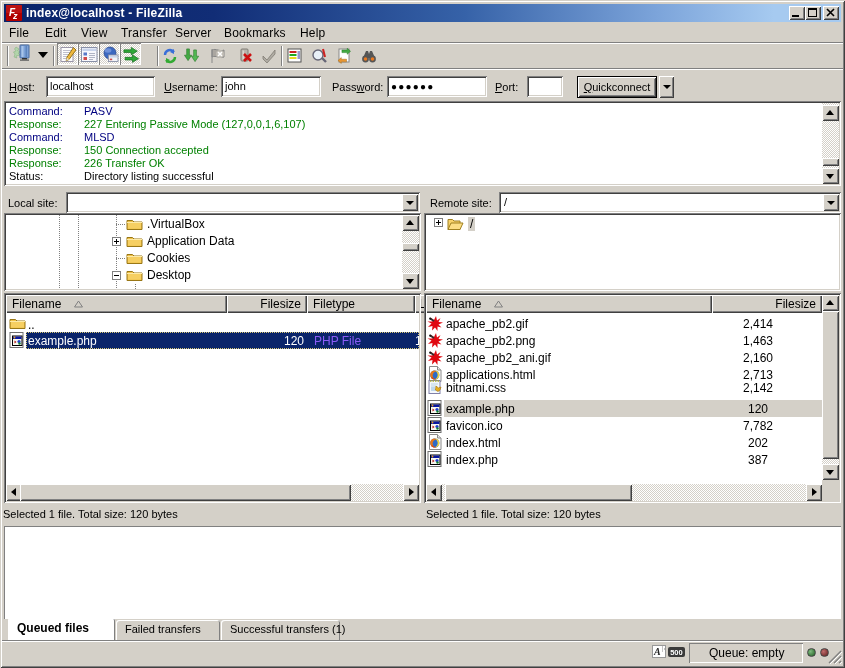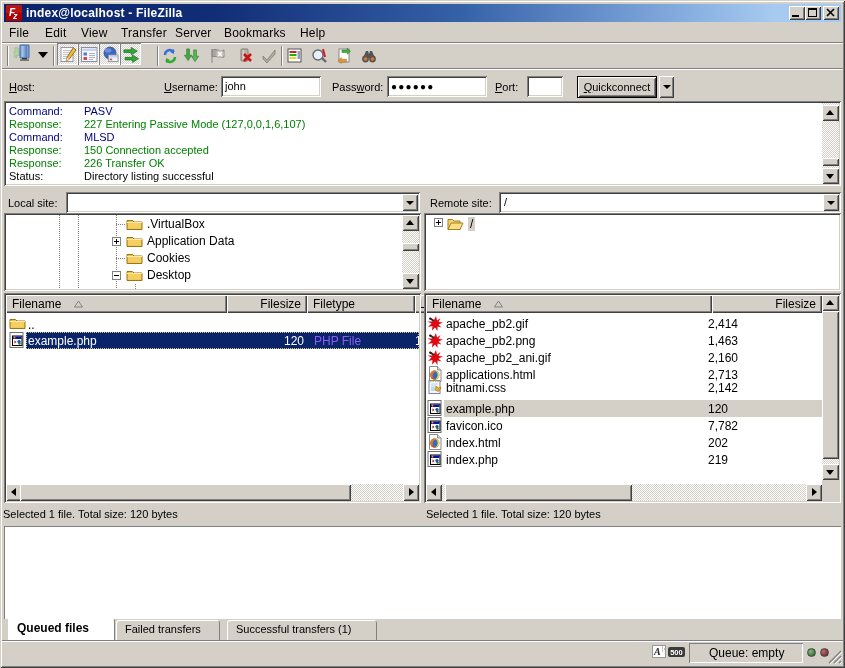--- a/index.html
+++ b/index.html
@@ -53,21 +53,21 @@
 .c2 { color:#008000; }
 .combo { position:absolute; background:#fff; box-shadow: inset 1px 1px 0 #808080, inset -1px -1px 0 #ffffff, inset 2px 2px 0 #404040, inset -2px -2px 0 #d4d0c8; }
 .combo .txt { position:absolute; left:5px; top:4px; font-size:11px; white-space:pre; }
 .combo .btn { position:absolute; right:2px; top:2px; bottom:2px; width:16px; background:#d4d0c8;
   box-shadow: inset 1px 1px 0 #ffffff, inset -1px -1px 0 #404040, inset 2px 2px 0 #d4d0c8, inset -2px -2px 0 #808080; }
 .combo .btn:after { content:""; position:absolute; left:4px; top:7px; border-left:4px solid transparent; border-right:4px solid transparent; border-top:4px solid #000; }
 .blur { display:inline-block; width:40px; height:11px; vertical-align:-2px; border-radius:2px;
   background: repeating-linear-gradient(90deg,#c6c6c6 0 3px,#e0e0e0 3px 6px), repeating-linear-gradient(#cecece 0 3px, #e8e8e8 3px 6px); background-blend-mode:multiply; filter:blur(0.7px); }
 .folder { position:absolute; width:18px; height:16px; }
 .ficon { position:absolute; width:16px; height:16px; }
-.rsz { left:282px; width:100px; top:2px; text-align:left; }
+.rsz { left:282px; width:100px; top:2px; text-align:center; }
 .tab { position:absolute; top:620px; height:20px; background:#d4d0c8; font-size:11px;
   box-shadow: inset 1px 1px 0 #ffffff, inset -1px 0 0 #808080;
   border-top-left-radius:3px; border-top-right-radius:3px; }
 .tab span { position:absolute; left:9px; top:3px; white-space:nowrap; }
 .tab.active { background:#fff; top:618px; height:22px; z-index:4; font-size:12px; }
 </style>
 </head>
 <body>
 <div id="win">
   <div id="titlebar" class="abs">
@@ -196,20 +196,23 @@
       <circle cx="4.5" cy="11" r="3.4" fill="#555"></circle>
       <circle cx="11.5" cy="11" r="3.4" fill="#555"></circle>
       <circle cx="4.5" cy="11" r="1.8" fill="#e87820"></circle>
       <circle cx="11.5" cy="11" r="1.8" fill="#e87820"></circle>
     </svg>
     <div class="abs" style="left:2px;top:68px;width:841px;height:1px;background:#808080"></div>
     <div class="abs" style="left:2px;top:69px;width:841px;height:1px;background:#fff"></div>
   </div>
   <div id="qcbar" class="abs">
     <div class="label" style="left:9px;top:81px"><u>H</u>ost:</div>
+    <div class="tinput" style="left:46px;top:76px;width:109px;height:21px">
+        <span>localhost</span>
+      </div>
     <div class="label" style="left:164px;top:81px"><u>U</u>sername:</div>
     <div class="tinput" style="left:221px;top:76px;width:100px;height:21px">
         <span>john</span>
       </div>
     <div class="label" style="left:332px;top:81px">Pass<u>w</u>ord:</div>
     <div class="tinput" style="left:387px;top:76px;width:100px;height:21px">
         <span style="font-size:10px;letter-spacing:1.2px;top:5px">●●●●●●</span>
       </div>
     <div class="label" style="left:495px;top:81px"><u>P</u>ort:</div>
     <div class="tinput" style="left:527px;top:76px;width:36px;height:21px"></div>
@@ -409,21 +412,21 @@
               <use href="#fficon"></use>
             </svg>
             <div class="row" style="left:20px;top:2px">index.html</div>
             <div class="row rsz">202</div>
           </div>
         <div class="abs" style="top:136px;width:396px;height:17px">
             <svg class="ficon" style="left:1px">
               <use href="#phpicon"></use>
             </svg>
             <div class="row" style="left:20px;top:2px">index.php</div>
-            <div class="row rsz">219</div>
+            <div class="row rsz">387</div>
           </div>
       </div>
       <div class="abs sbtrack" style="left:398px;top:2px;width:17px;height:185px"></div>
       <div class="sbbtn" style="left:398px;top:2px;width:17px;height:16px">
           <div class="arrow" style="left:4px;top:5px;border-left:4px solid transparent;border-right:4px solid transparent;border-bottom:5px solid #000"></div>
         </div>
       <div class="sbbtn" style="left:398px;top:18px;width:17px;height:148px"></div>
       <div class="sbbtn" style="left:398px;top:171px;width:17px;height:16px">
           <div class="arrow" style="left:4px;top:6px;border-left:4px solid transparent;border-right:4px solid transparent;border-top:5px solid #000"></div>
         </div>
@@ -447,21 +450,21 @@
       <div class="abs sunken1" style="left:0;top:0;width:837px;height:93px;z-index:5"></div>
     </div>
   </div>
   <div id="tabs" class="abs">
     <div class="tab active" style="left:8px;width:107px">
         <span style="font-weight:bold">Queued files</span>
       </div>
     <div class="tab" style="left:116px;width:104px">
         <span>Failed transfers</span>
       </div>
-    <div class="tab" style="left:227px;width:150px">
+    <div class="tab" style="left:221px;width:119px">
         <span>Successful transfers (1)</span>
       </div>
   </div>
   <div id="statusbar" class="abs">
     <div class="abs" style="left:2px;top:640px;width:841px;height:1px;background:#808080"></div>
     <div class="abs" style="left:2px;top:641px;width:841px;height:1px;background:#fff"></div>
     <svg class="abs" style="left:652px;top:645px" width="14" height="13" viewBox="0 0 14 13">
       <rect x="0.5" y="0.5" width="13" height="12" fill="#fff" stroke="#999"></rect>
       <text x="2" y="10" font-size="10" font-weight="bold" font-style="italic" fill="#222" font-family="Liberation Serif">A</text>
       <path d="M10 2 h2 M10 4 h3 M10 6 h2" stroke="#888" stroke-width="1" stroke-dasharray="1 1"></path>

